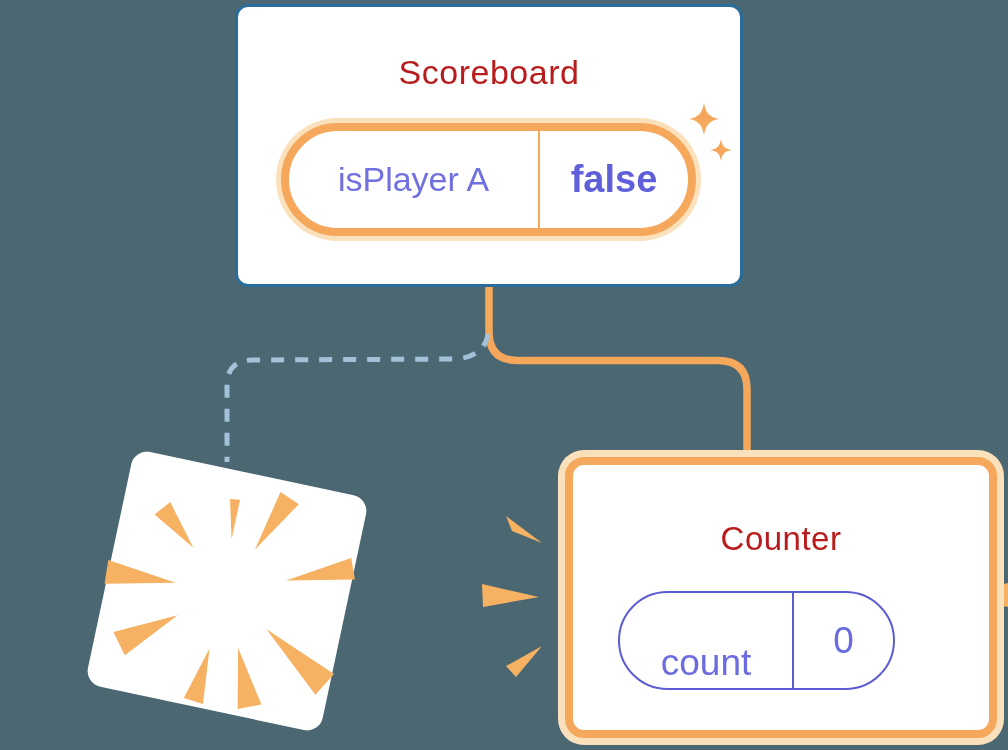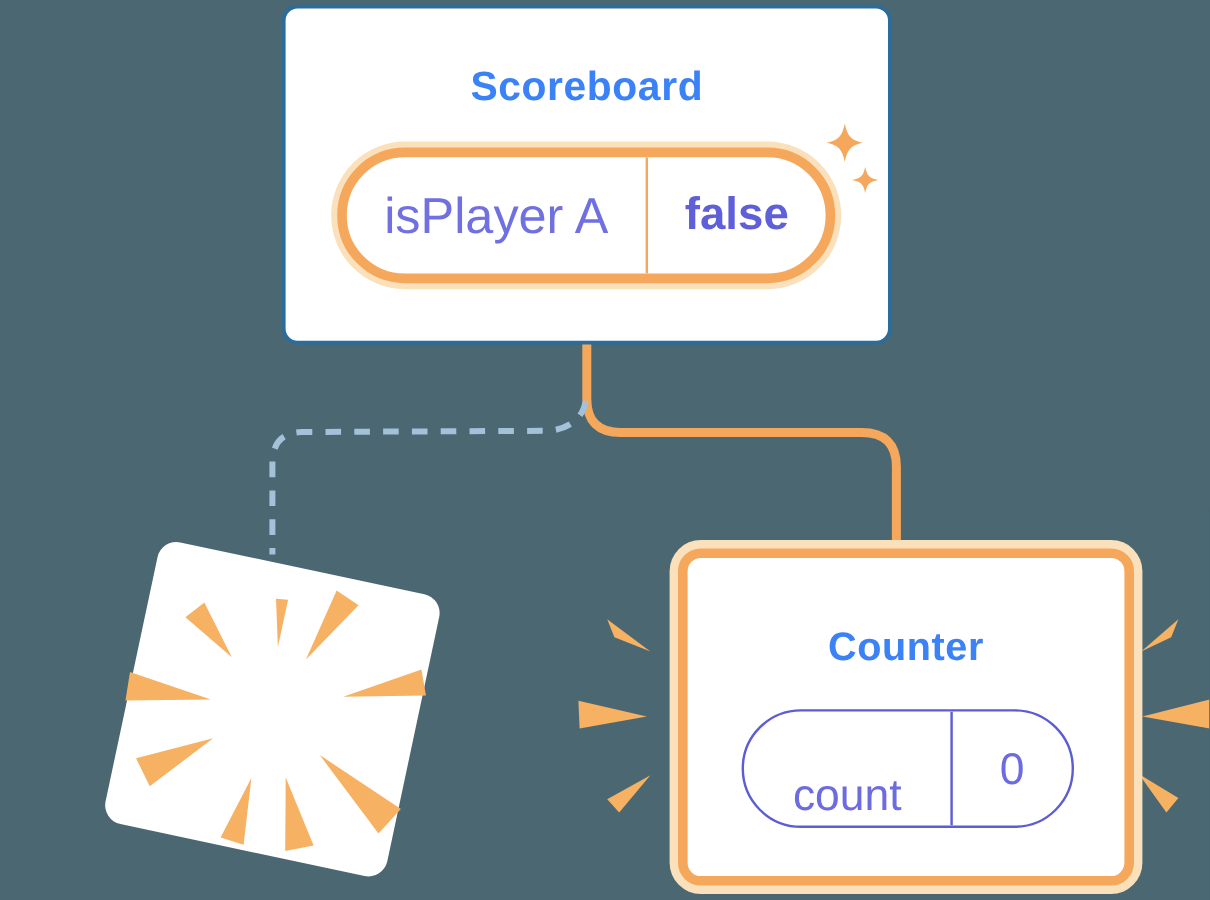--- a/index.html
+++ b/index.html
@@ -29,22 +29,22 @@
   .scoreboard-card {
     left: 235px; top: 4px;
     width: 508px; height: 283px;
     border: 3px solid #2A6D9C;
     border-radius: 13px;
   }
   .card-title {
     position: absolute;
     left: 0; right: 0;
     text-align: center;
-    color: #3b82f6;
-    font-weight: 700;
+    color: #b91c1c;
+    font-weight: 400;
     letter-spacing: 0.5px;
   }
   .scoreboard-card .card-title { top: 46px; font-size: 34px; }
   
   .pill-glow {
     position: absolute;
     left: 38px; top: 111px;
     width: 425px; height: 123px;
     background: #FAE0BB;
     border-radius: 62px;
@@ -57,21 +57,21 @@
     border: 8px solid #F5A85C;
     border-radius: 57px;
     box-sizing: border-box;
     display: flex;
     align-items: stretch;
     overflow: hidden;
   }
   .pill-orange .pill-name {
     width: 249px;
     display: flex; align-items: center; justify-content: center;
-    font-size: 42px;
+    font-size: 34px;
     color: #7070E0;
     text-align: center;
   }
   .pill-orange .pill-sep {
     width: 2px;
     background: #F5A85C;
   }
   .pill-orange .pill-value {
     flex: 1;
     display: flex; align-items: center; justify-content: center;
@@ -81,21 +81,21 @@
   }
   .sparkles {
     position: absolute;
     left: 433px; top: 72px;
     width: 72px; height: 86px;
   }
   
   .counter-halo {
     position: absolute;
     left: 558px; top: 450px;
-    width: 394px; height: 295px;
+    width: 446px; height: 295px;
     background: #FAE0BB;
     border-radius: 26px;
     padding: 7px;
     box-sizing: border-box;
   }
   .counter-card {
     position: relative;
     width: 100%; height: 100%;
     background: #FFFFFF;
     border: 8px solid #F5A85C;

